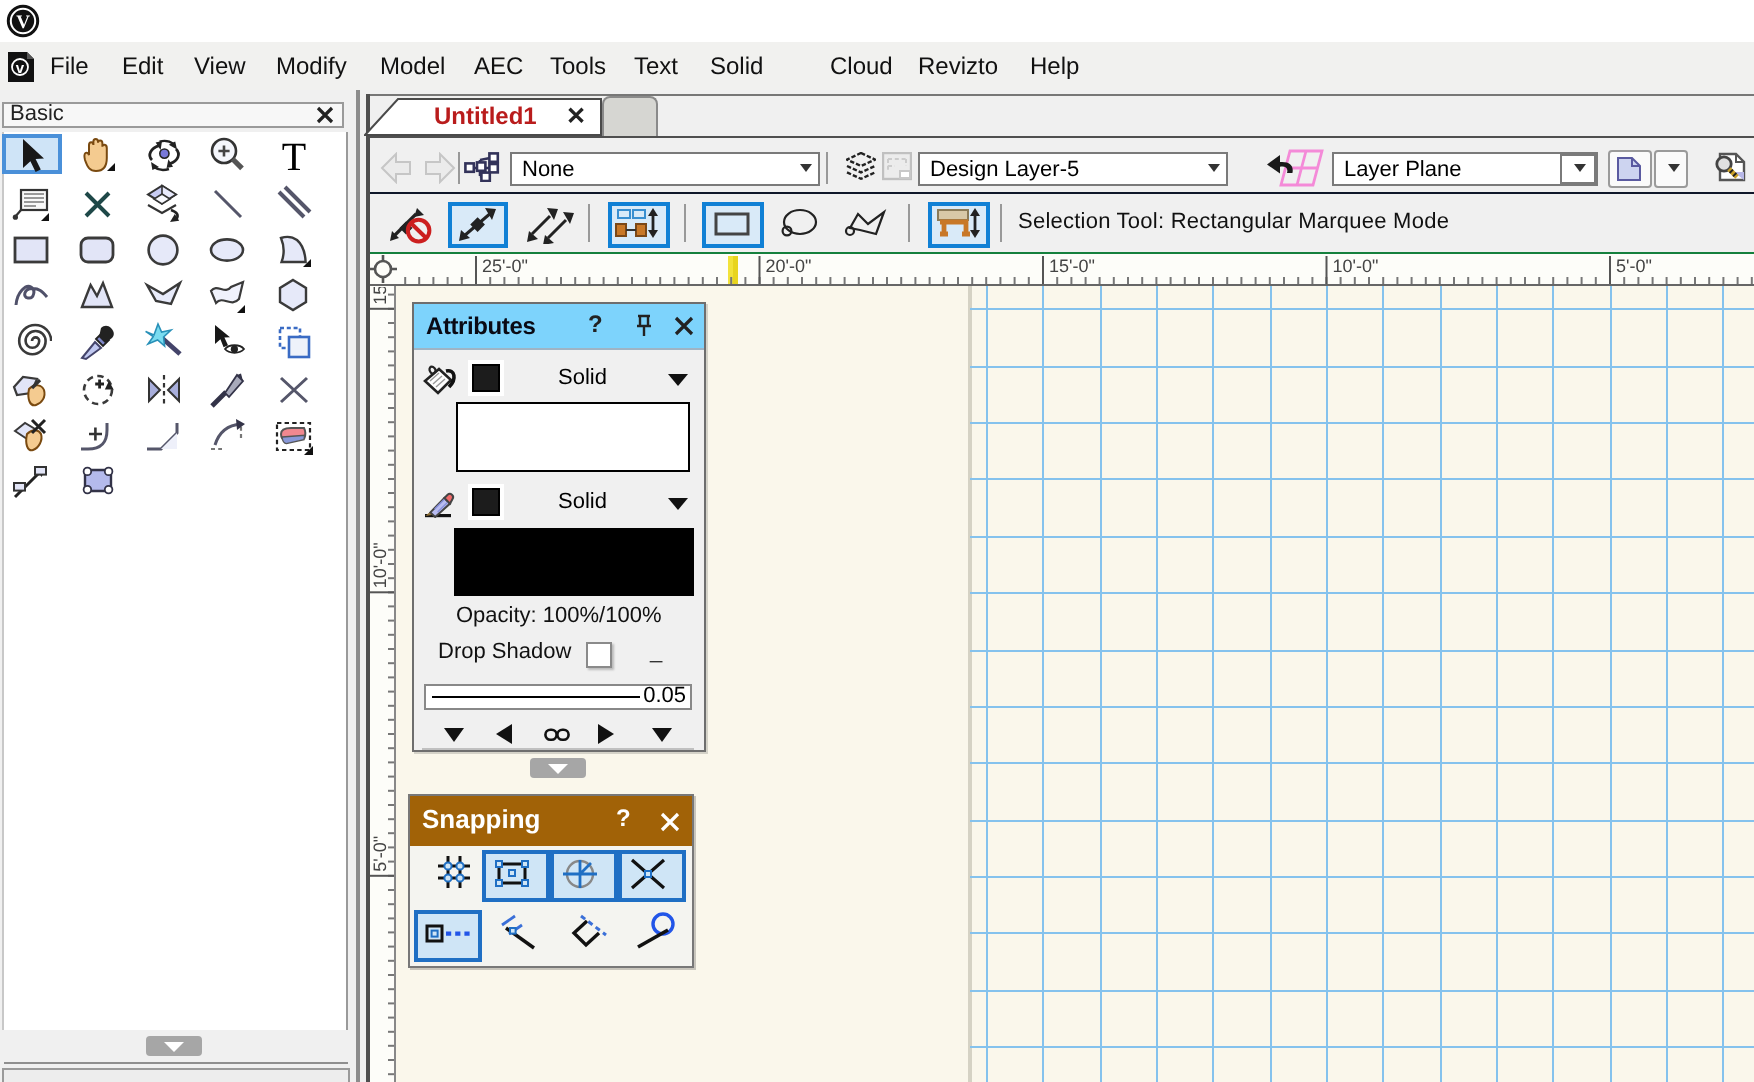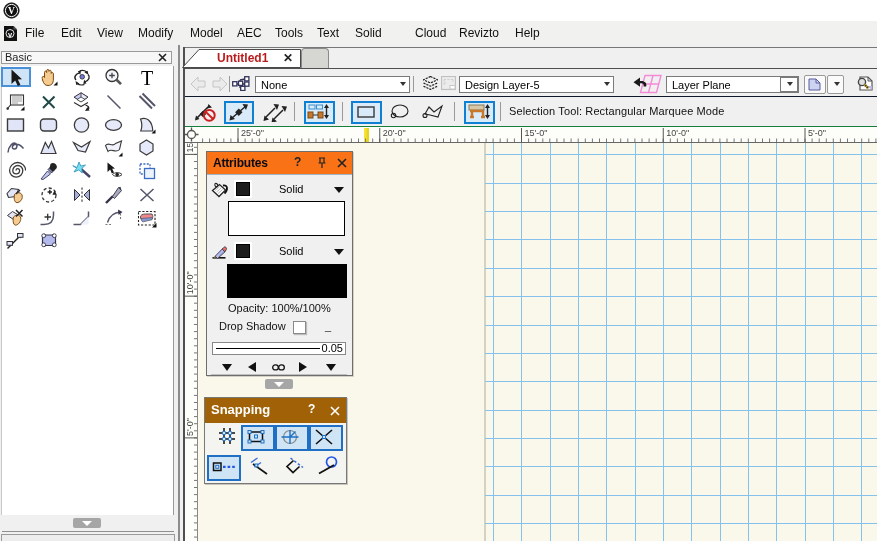--- a/index.html
+++ b/index.html
@@ -45,21 +45,21 @@
 #seltext{position:absolute;left:324px;top:8px;font-size:11px;letter-spacing:0.12px;color:#111;white-space:nowrap;}
 
 #rulerh{left:185px;top:127px;width:692px;height:16px;background:#fdfdf9;}
 #rulerhline{left:185px;top:142px;width:692px;height:1px;background:#666;}
 #rulerv{left:185px;top:143px;width:12px;height:398px;background:#fdfdf9;border-right:1px solid #888;}
 
 #canvas{left:198px;top:143px;width:679px;height:398px;background:#faf7eb;}
 #pageline{left:484px;top:143px;width:2px;height:398px;background:#d5d2c4;}
 
 #attr{left:206px;top:151px;width:145px;height:223px;background:#f0f0f0;border:1px solid #6e6e6e;box-shadow:1px 1px 0 rgba(0,0,0,0.15);}
-#attrhdr{position:absolute;left:0;top:0;width:100%;height:22px;background:#f97316;border-bottom:1px solid #9fb4c4;}
+#attrhdr{position:absolute;left:0;top:0;width:100%;height:22px;background:#7dd3fc;border-bottom:1px solid #9fb4c4;}
 #attrhdr b{position:absolute;left:6px;top:4px;font-size:12px;color:#0a0a14;letter-spacing:-0.2px;}
 .hbtn{position:absolute;top:3px;font-size:12px;font-weight:bold;color:#222;}
 #fillprev{position:absolute;left:21px;top:49px;width:115px;height:33px;background:#fff;border:1.5px solid #000;}
 #penprev{position:absolute;left:20px;top:112px;width:120px;height:34px;background:#000;}
 #opacity{position:absolute;left:21px;top:150px;font-size:11px;color:#111;}
 #dropsh{position:absolute;left:12px;top:168px;font-size:11px;color:#111;}
 #dscheck{position:absolute;left:86px;top:169px;width:11px;height:11px;background:#fff;border:1px solid #8a8a8a;box-shadow:1px 1px 1px #bbb;}
 #dsdash{position:absolute;left:118px;top:168px;font-size:11px;color:#333;}
 #slider{position:absolute;left:5px;top:190px;width:132px;height:11px;background:#fff;border:1px solid #888;}
 #sliderline{position:absolute;left:3px;top:5px;width:104px;height:1px;background:#000;}

